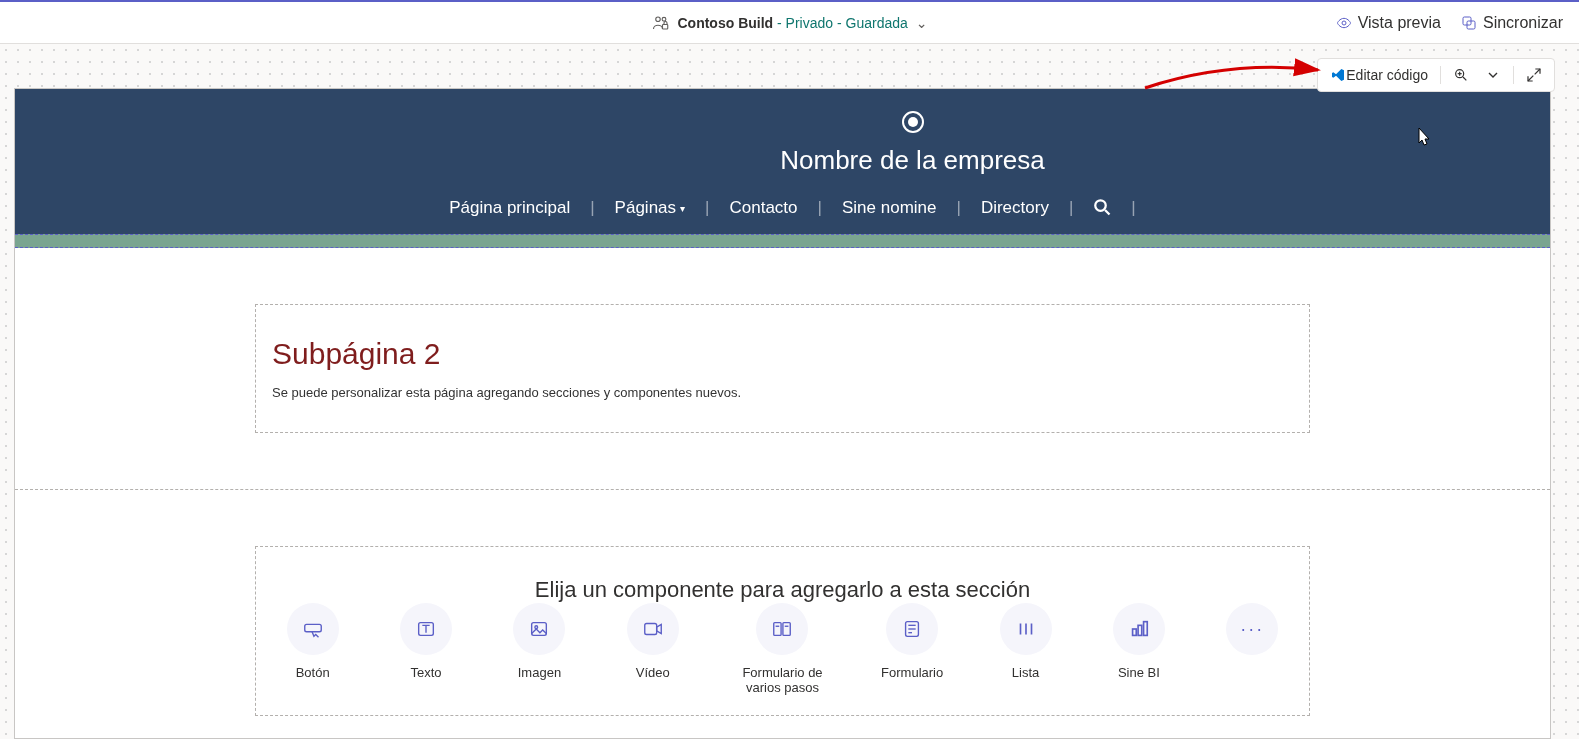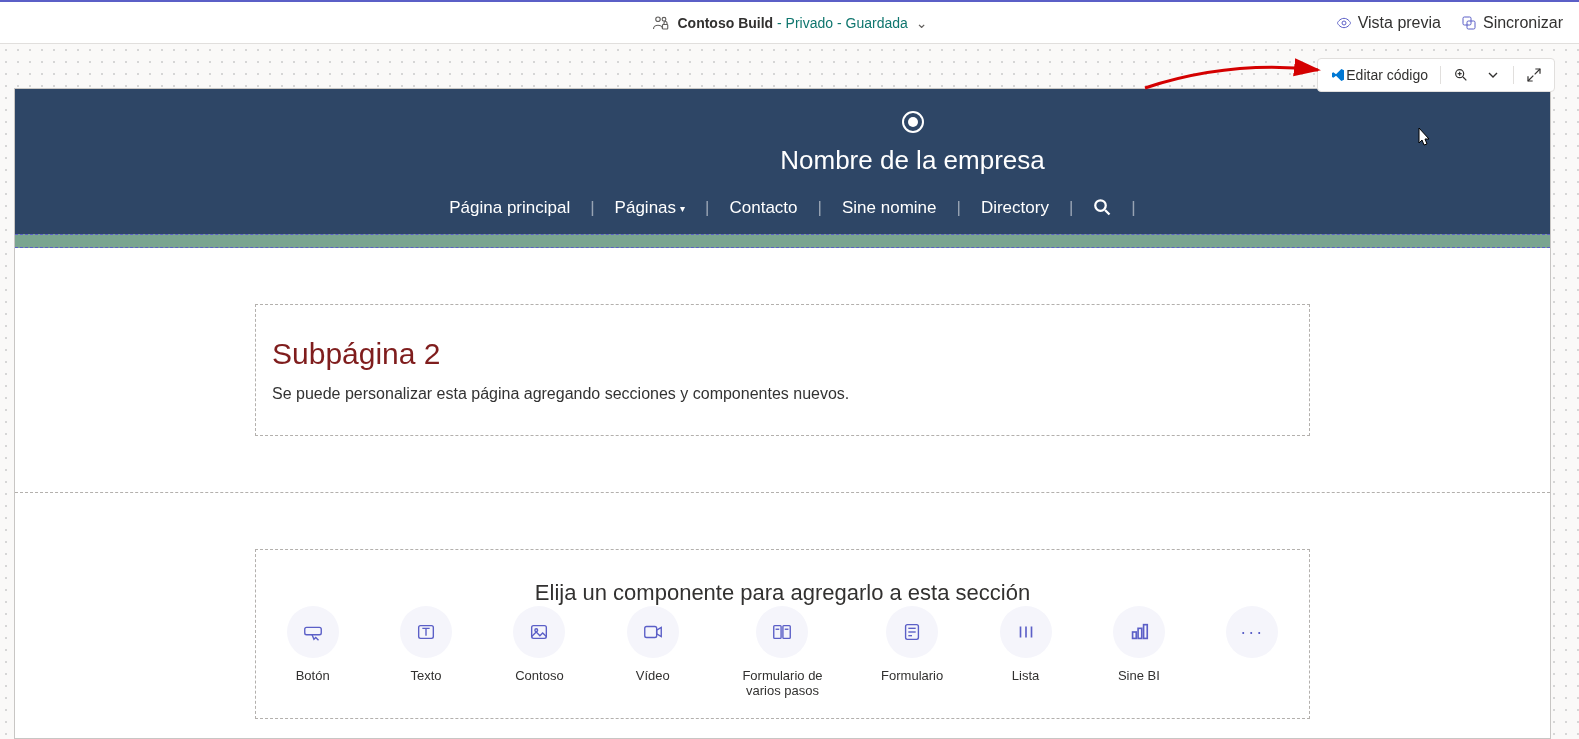--- a/index.html
+++ b/index.html
@@ -35,21 +35,21 @@
 .brand-icon::after { content: ""; width: 10px; height: 10px; background: #fff; border-radius: 50%; }
 .nav { display: flex; justify-content: center; align-items: flex-start; gap: 0; padding: 22px 0 16px; font-size: 17px; }
 .nav-item { padding: 0 20px; cursor: pointer; display: flex; align-items: center; gap: 4px; }
 .nav-sep { color: rgba(255,255,255,0.5); }
 .nav .caret { font-size: 10px; }
 .green-strip { height: 14px; background: #7aa590; border-top: 1px dashed #5b5fc7; border-bottom: 1px dashed #5b5fc7; }
 
 .content { padding: 56px 240px; }
 .section-box { border: 1px dashed #b3b0ad; padding: 32px 16px; }
 .page-title { font-size: 30px; color: #7f1d1d; font-weight: 400; margin-bottom: 14px; }
-.page-sub { font-size: 16px; color: #333; }
+.page-sub { font-size: 13px; color: #333; }
 
 .section-divider { border-top: 1px dashed #b3b0ad; margin: 0 -240px; }
 
 .component-picker { border: 1px dashed #b3b0ad; margin-top: 56px; padding: 30px 20px 20px; text-align: center; }
 .picker-title { font-size: 22px; font-weight: 400; }
 .picker-row { display: flex; justify-content: center; gap: 40px; }
 .picker-item { display: flex; flex-direction: column; align-items: center; gap: 10px; cursor: pointer; font-size: 13px; color: #323130; width: 90px; }
 .picker-item.wide { width: 130px; }
 .picker-circle { width: 52px; height: 52px; border-radius: 50%; background: #f5f5fb; display: flex; align-items: center; justify-content: center; color: #5b5fc7; }
 .picker-circle svg { width: 22px; height: 22px; }
@@ -195,21 +195,21 @@
             <span>Texto</span>
           </div>
           <div class="picker-item">
             <div class="picker-circle">
                 <svg viewBox="0 0 24 24" fill="none" stroke="currentColor" stroke-width="1.5">
                   <rect x="4" y="5" width="16" height="14" rx="2"></rect>
                   <circle cx="9" cy="10" r="1.5"></circle>
                   <path d="M4 17l5-5 4 4 3-3 4 4"></path>
                 </svg>
               </div>
-            <span>Contoso</span>
+            <span>Imagen</span>
           </div>
           <div class="picker-item">
             <div class="picker-circle">
                 <svg viewBox="0 0 24 24" fill="none" stroke="currentColor" stroke-width="1.5">
                   <rect x="3" y="6" width="13" height="12" rx="2"></rect>
                   <path d="M16 10l5-3v10l-5-3z"></path>
                 </svg>
               </div>
             <span>Vídeo</span>
           </div>

